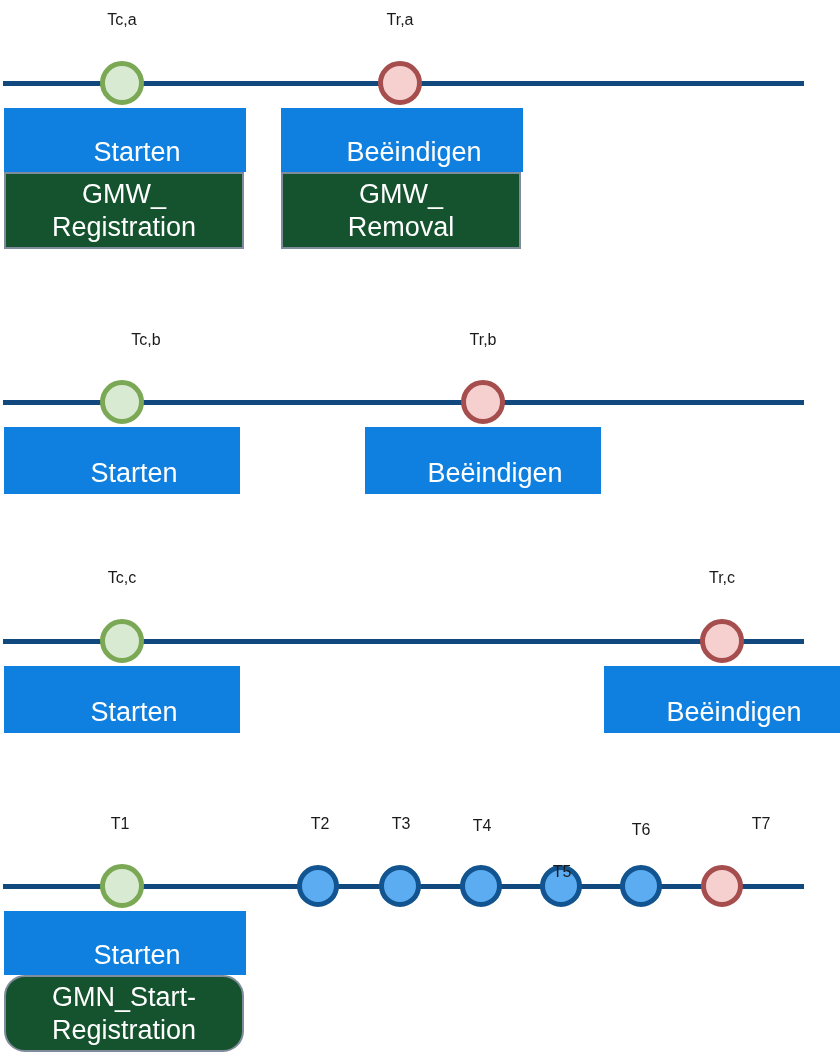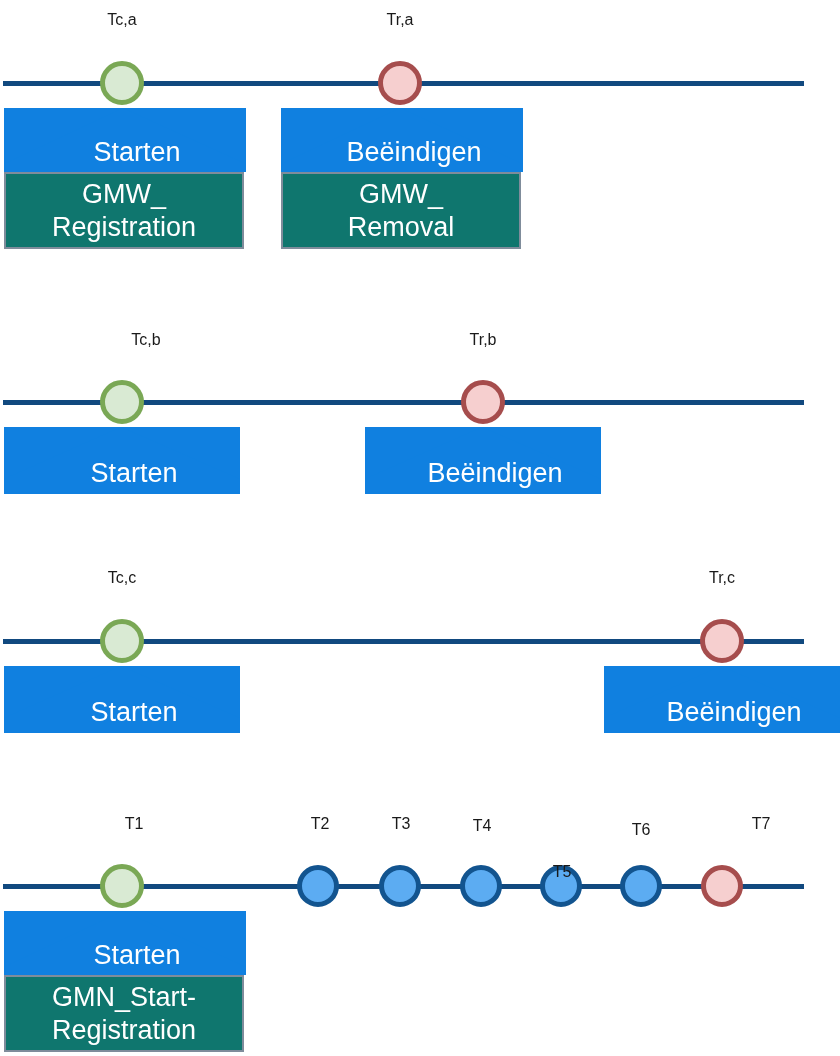--- a/index.html
+++ b/index.html
@@ -73,21 +73,21 @@
     font-family: "Liberation Sans", sans-serif;
     font-size: 27px;
     line-height: 33px;
     white-space: nowrap;
     pointer-events: none;
     margin-left: 12px;
   }
   .info-box {
     position: absolute;
     box-sizing: border-box;
-    background: #0f766e;
+    background: #14532d;
     border: 2px solid #7f8c9b;
     color: #ffffff;
     font-family: "Liberation Sans", sans-serif;
     font-size: 27px;
     line-height: 33px;
     text-align: center;
     display: flex;
     align-items: center;
     justify-content: center;
     padding: 2px 2px;
@@ -192,36 +192,36 @@
   <div class="timeline-line" style="left:3px; top:884px; width:801px;"></div>
 
   <div class="pennant" style="left:4px; top:911px; width:242px; height:64px;">
     <div class="roof" style="height:64px;">
       <svg viewBox="0 0 242 64" preserveAspectRatio="none" aria-hidden="true">
         <polygon points="119,0 242,56 242,64 0,64 0,56" fill="#1080e0"></polygon>
       </svg>
     </div>
     <div class="pennant-text" style="top:28px;">Starten</div>
   </div>
-  <div class="info-box" style="left:4px; top:975px; width:240px; height:77px;">
+  <div class="info-box" style="left:4px; top:975px; width:240px; height:77px;border-radius:21px;">
     <div>
       <span>GMN_Start-</span>
       <span>Registration</span>
     </div>
   </div>
 
   <div class="marker start" style="left:122px; top:886px; width:44px; height:44px;"></div>
   <div class="marker step" style="left:318px; top:886px; width:42px; height:42px;"></div>
   <div class="marker step" style="left:400px; top:886px; width:42px; height:42px;"></div>
   <div class="marker step" style="left:481px; top:886px; width:42px; height:42px;"></div>
   <div class="marker step" style="left:561px; top:886px; width:42px; height:42px;"></div>
   <div class="marker step" style="left:641px; top:886px; width:42px; height:42px;"></div>
   <div class="marker end" style="left:722px; top:886px; width:42px; height:42px;"></div>
 
-  <div class="node-label" style="left:134px; top:810px;">T1</div>
+  <div class="node-label" style="left:120px; top:810px;">T1</div>
   <div class="node-label" style="left:320px; top:810px;">T2</div>
   <div class="node-label" style="left:401px; top:810px;">T3</div>
   <div class="node-label" style="left:482px; top:812px;">T4</div>
   <div class="node-label" style="left:562px; top:858px;">T5</div>
   <div class="node-label" style="left:641px; top:816px;">T6</div>
   <div class="node-label" style="left:722px; top:810px;margin-left:39px;">T7</div>
 
 </div>
 
 </body></html>

